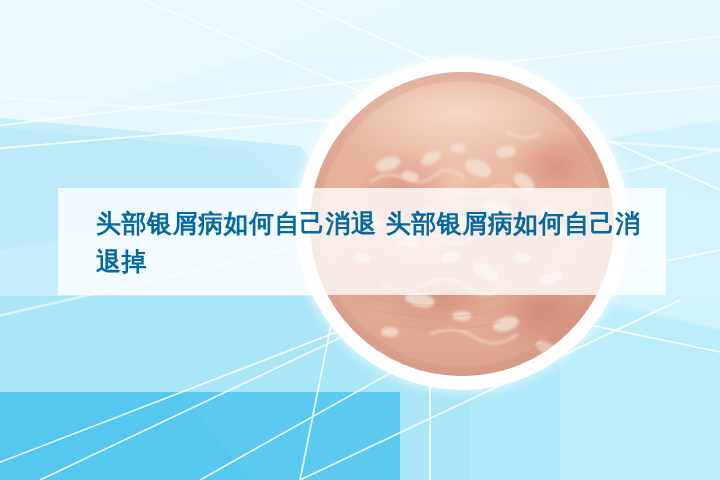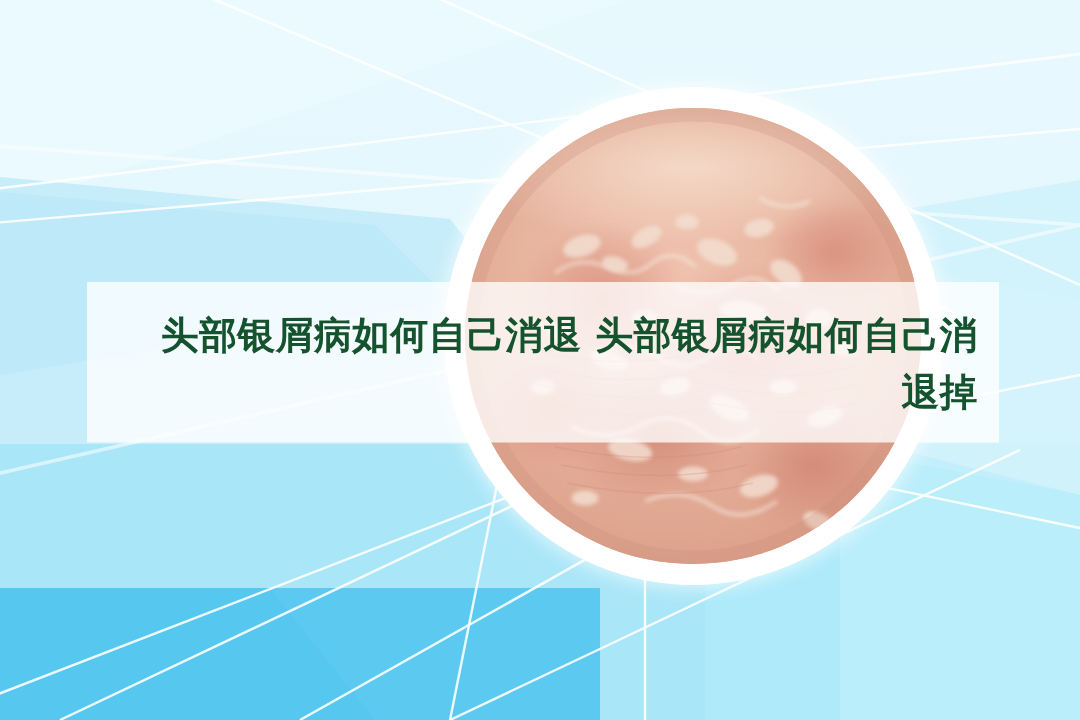--- a/index.html
+++ b/index.html
@@ -72,25 +72,24 @@
   }
 
   .caption-text {
     position: absolute;
     left: 96px;
     top: 205px;
     width: 556px;
     font-size: 25px;
     line-height: 38px;
     font-weight: bold;
-    color: #14532d;
+    color: #0369a1;
     letter-spacing: 0.5px;
     white-space: pre-wrap;
     font-family: "DejaVu Sans", "Liberation Sans", sans-serif;
-    text-align: right;
   }
 </style>
 </head>
 <body>
 
 <div id="stage">
 
   <svg class="bg-svg" viewBox="0 0 720 480" preserveAspectRatio="none">
     <defs>
       <linearGradient id="gTop" x1="0" y1="0" x2="0" y2="1">

